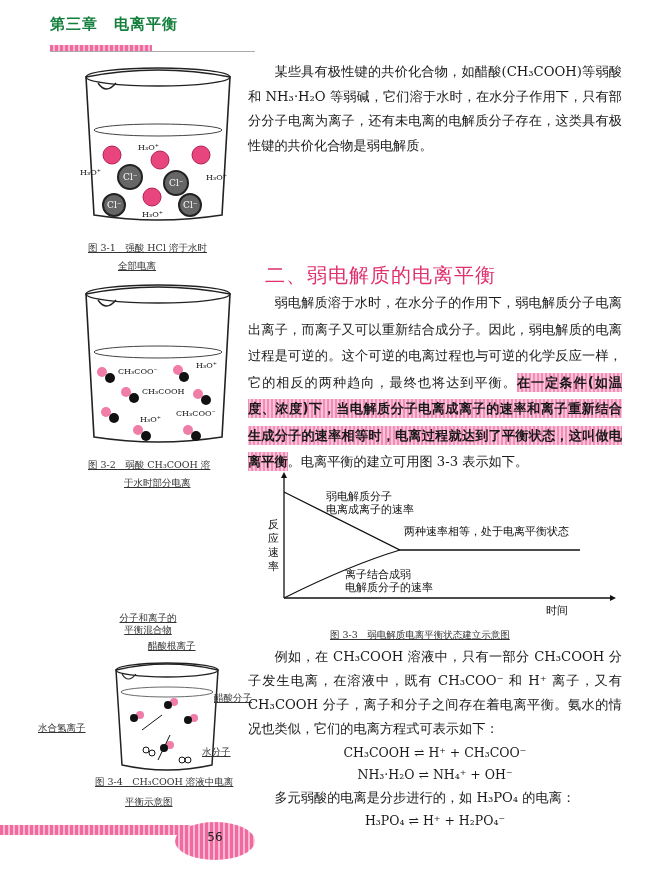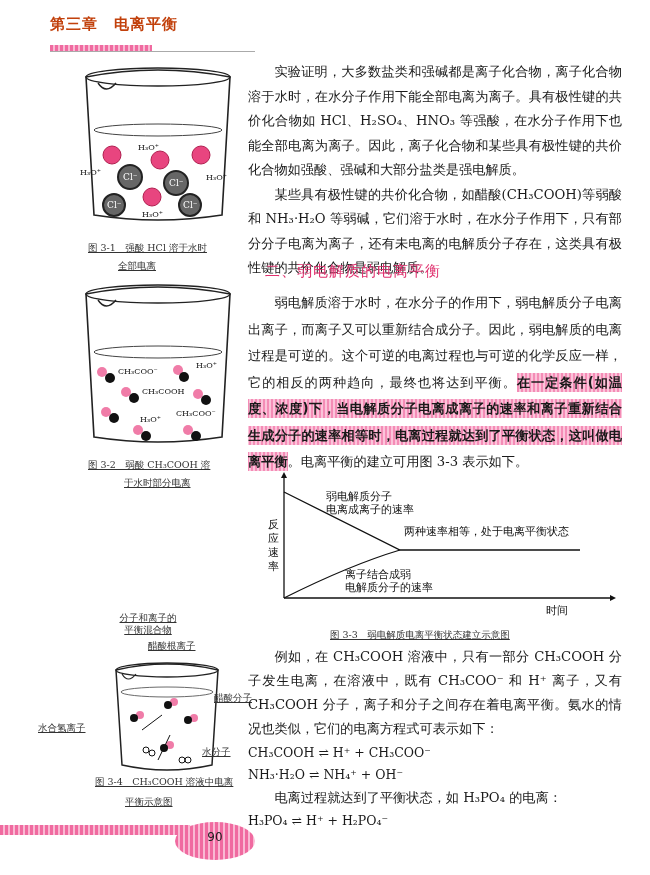--- a/index.html
+++ b/index.html
@@ -1,31 +1,31 @@
 <!DOCTYPE html>
 <html><head>
 <meta charset="utf-8">
 <style>
   html, body { margin:0; padding:0; background:#fff; }
   body { width:650px; height:875px; position:relative; overflow:hidden;
          font-family:"DejaVu Serif","Liberation Serif",serif; color:#1a1a1a; }
   .abs { position:absolute; }
   .pinkstripe { background: repeating-linear-gradient(90deg,#f06aa0 0 3px,#f9b9d3 3px 5px); }
   .hdr-title { left:50px; top:15px; font-family:"DejaVu Sans","Liberation Sans",sans-serif;
-               font-weight:bold; font-size:15px; letter-spacing:1px; color:#c2410c;text-align:right; }
+               font-weight:bold; font-size:15px; letter-spacing:1px; color:#15803d;text-align:right; }
   .hdr-bar { left:50px; top:45px; width:102px; height:7px; }
   .hdr-line { left:50px; top:51px; width:205px; height:1px; background:#aaa; }
   .body-text { left:248px; width:374px; font-size:13.2px; line-height:24.5px; text-align:justify; }
   .para { text-indent:2em; margin:0; }
   .sect { left:265px; top:262px; color:#e0306e; font-family:"DejaVu Sans","Liberation Sans",sans-serif;
-          font-size:15px; letter-spacing:1px; }
+          font-size:20px; letter-spacing:1px; }
   .hl { background: repeating-linear-gradient(90deg,#f48cb6 0 2px,#fbc4da 2px 4px);
         font-family:"DejaVu Sans","Liberation Sans",sans-serif; font-weight:bold; padding:2px 0;margin-top:35px; }
   .cap { font-size:9.5px; color:#333; line-height:20px;text-decoration:underline; }
-  .eq { text-align:left; font-size:12.5px; line-height:22px; }
+  .eq { text-align:center; font-size:12.5px; line-height:22px; }
   .chart-lbl { font-size:11px; line-height:13px; color:#111; }
   .foot-bar { left:0; top:825px; width:190px; height:10px; }
   .foot-oval { left:175px; top:822px; width:80px; height:38px; border-radius:50%; }
   .pnum { left:200px; top:830px; width:30px; text-align:center; font-size:12px; color:#222;
           font-family:"DejaVu Sans","Liberation Sans",sans-serif; }
 </style>
 </head>
 <body>
 
 <div class="abs hdr-title">第三章　电离平衡</div>
@@ -130,21 +130,20 @@
   <line x1="30" y1="70" x2="50" y2="55" stroke="#111"></line>
     <line x1="46" y1="100" x2="58" y2="75" stroke="#111"></line>
 </svg>
 <div class="abs cap" style="left:214px;top:688px">醋酸分子</div>
 <div class="abs cap" style="left:38px;top:718px">水合氢离子</div>
 <div class="abs cap" style="left:202px;top:742px">水分子</div>
 <div class="abs cap" style="left:95px;top:772px">图 3-4　CH₃COOH 溶液中电离</div>
 <div class="abs cap" style="left:125px;top:792px">平衡示意图</div>
 
 <div class="abs body-text" style="top:60px">
-  <p class="para">实验证明，大多数盐类和强碱都是离子化合物，离子化合物溶于水时，在水分子作用下能全部电离为离子。具有极性键的共价化合物如 HCl、H₂SO₄、HNO₃ 等强酸，在水分子作用下也能全部电离为离子。因此，离子化合物和某些具有极性键的共价化合物如强酸、强碱和大部分盐类是强电解质。</p>
   <p class="para">某些具有极性键的共价化合物，如醋酸(CH₃COOH)等弱酸和 NH₃·H₂O 等弱碱，它们溶于水时，在水分子作用下，只有部分分子电离为离子，还有未电离的电解质分子存在，这类具有极性键的共价化合物是弱电解质。</p>
 </div>
 
 <div class="abs sect">二、弱电解质的电离平衡</div>
 
 <div class="abs body-text" style="top:290px;line-height:26.5px">
   <p class="para"><span>弱电解质溶于水时，在水分子的作用下，弱电解质分子电离出离子，而离子又可以重新结合成分子。因此，弱电解质的电离过程是可逆的。这个可逆的电离过程也与可逆的化学反应一样，它的相反的两种趋向，最终也将达到平衡。</span><span class="hl">在一定条件(如温度、浓度)下，当电解质分子电离成离子的速率和离子重新结合生成分子的速率相等时，电离过程就达到了平衡状态，这叫做电离平衡</span><span>。电离平衡的建立可用图 3-3 表示如下。</span></p>
 </div>
 
 <svg class="abs" style="left:280px;top:470px" width="340" height="140">
@@ -172,19 +171,19 @@
 </div>
 <div class="abs chart-lbl" style="left:546px;top:604px">时间</div>
 <div class="abs cap" style="left:330px;top:625px">图 3-3　弱电解质电离平衡状态建立示意图</div>
 
 <div class="abs body-text" style="top:645px;line-height:24px">
   <p class="para">例如，在 CH₃COOH 溶液中，只有一部分 CH₃COOH 分子发生电离，在溶液中，既有 CH₃COO⁻ 和 H⁺ 离子，又有 CH₃COOH 分子，离子和分子之间存在着电离平衡。氨水的情况也类似，它们的电离方程式可表示如下：</p>
 </div>
 <div class="abs eq" style="left:248px;top:742px;width:374px">CH₃COOH ⇌ H⁺ + CH₃COO⁻</div>
 <div class="abs eq" style="left:248px;top:764px;width:374px">NH₃·H₂O ⇌ NH₄⁺ + OH⁻</div>
 <div class="abs body-text" style="top:786px;line-height:24px">
-  <p class="para">电离过程就达到了平衡状态，如 H₃PO₄ 的电离：</p>
+  <p class="para">多元弱酸的电离是分步进行的，如 H₃PO₄ 的电离：</p>
 </div>
 <div class="abs eq" style="left:248px;top:810px;width:374px">H₃PO₄ ⇌ H⁺ + H₂PO₄⁻</div>
 
 <div class="abs foot-bar pinkstripe"></div>
 <div class="abs foot-oval pinkstripe"></div>
-<div class="abs pnum">90</div>
+<div class="abs pnum">56</div>
 
 </body></html>

